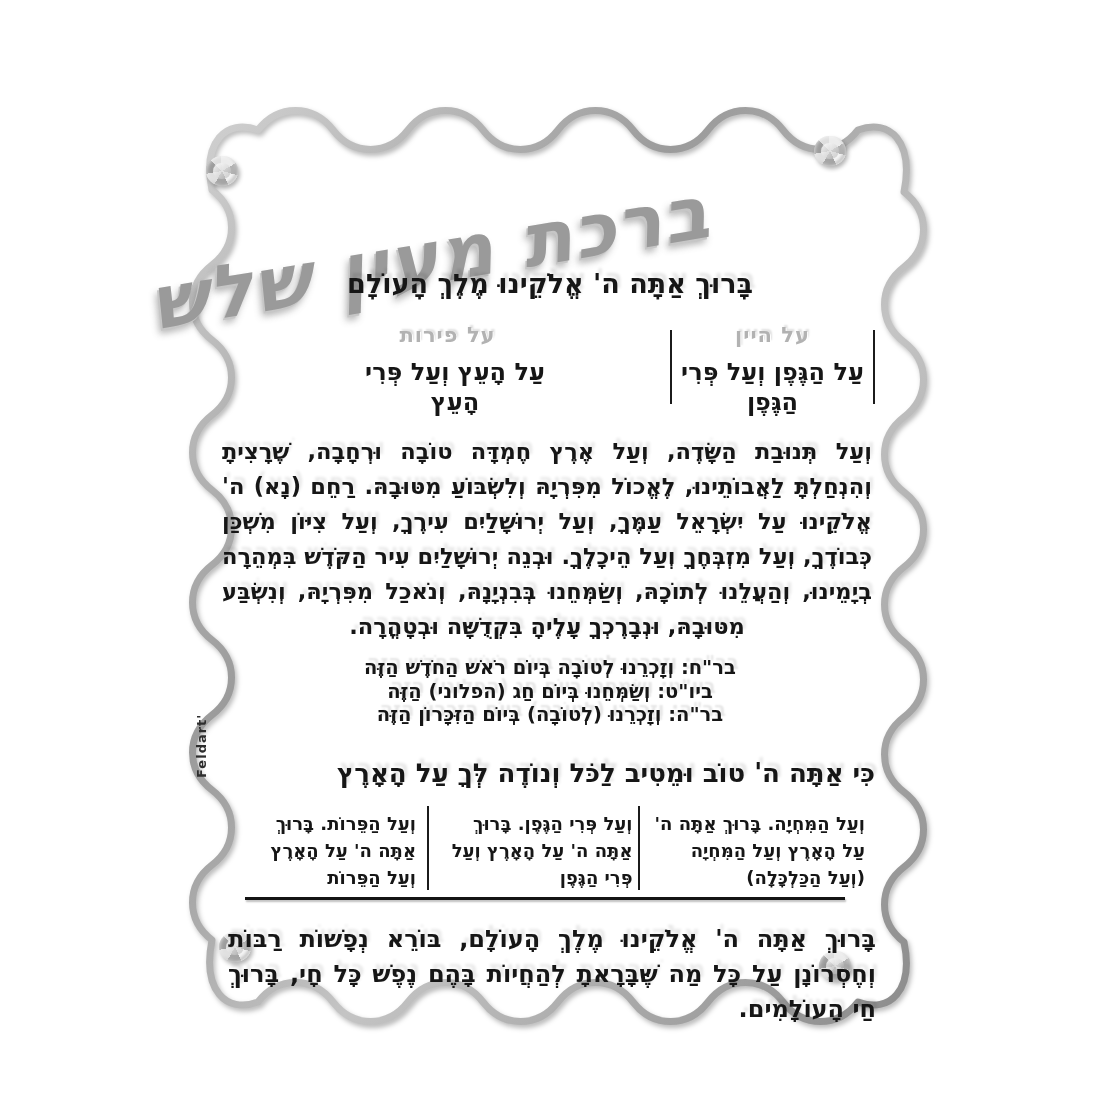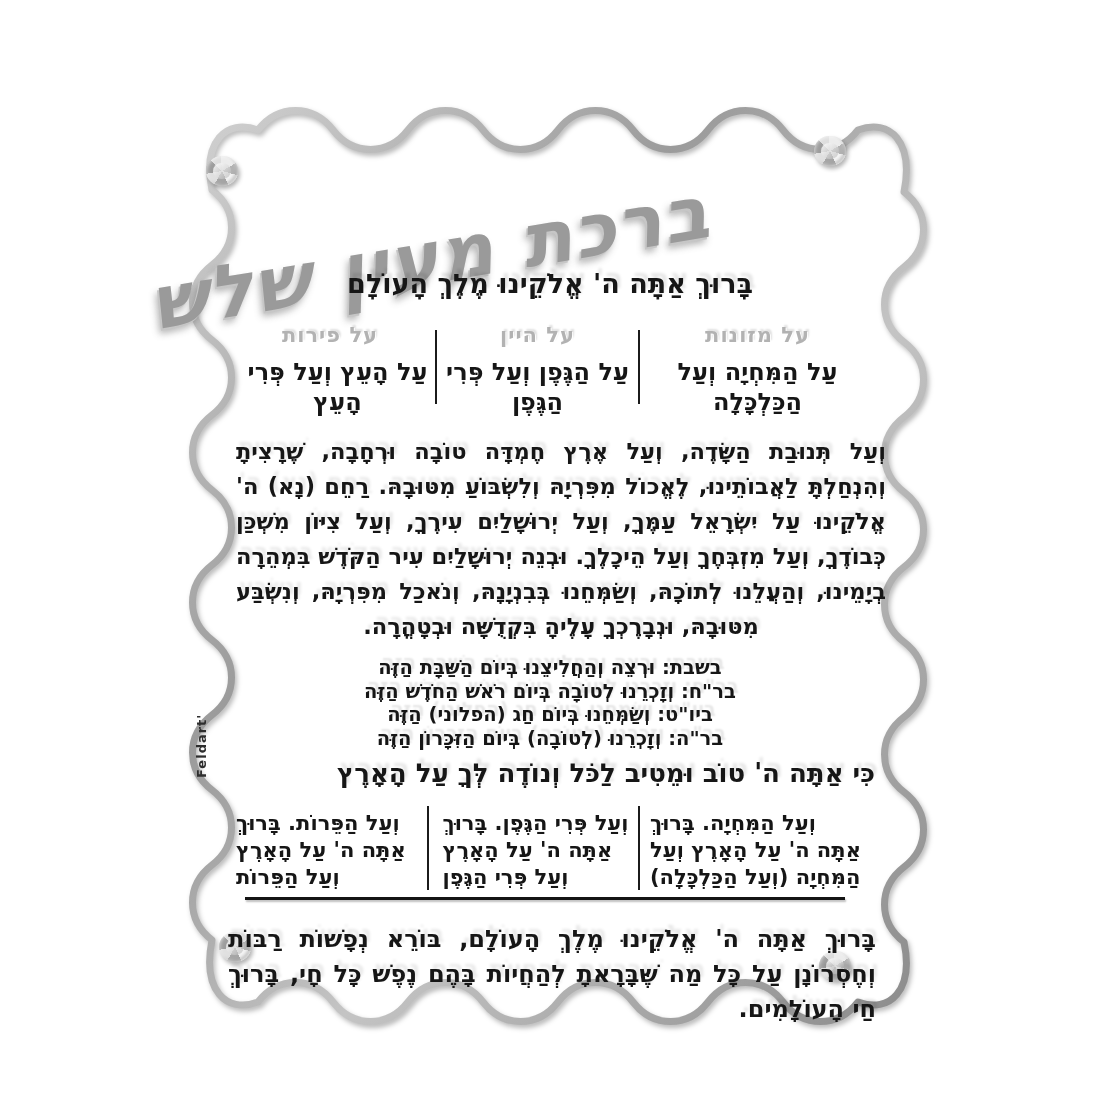--- a/index.html
+++ b/index.html
@@ -32,24 +32,24 @@
   .cols{left:225px;width:650px;display:flex;flex-direction:row;direction:rtl;align-items:stretch;}
   #cols-top{top:323px;height:88px;}
   #cols-end{top:800px;height:96px;}
   .col{display:flex;flex-direction:column;align-items:center;text-align:center;}
   .col-head{font-size:21px;font-weight:bold;color:#b2b2b2;letter-spacing:1px;
     text-shadow:1px 1px 0 #ffffff,2px -2px 2px rgba(0,0,0,0.12);margin-bottom:0;}
   .col-body{font-size:24px;line-height:30px;}
   .vdiv{width:2px;background:#1b1b1b;align-self:center;}
   #cols-top .vdiv{height:74px;}
   #cols-end .vdiv{height:84px;}
-  .end-text{font-size:21px;line-height:27px;text-align:left;}
+  .end-text{font-size:18px;line-height:27px;text-align:right;}
 
   
-  #main-par{left:236px;top:424px;width:650px;font-size:22.5px;line-height:35px;
+  #main-par{left:222px;top:424px;width:650px;font-size:22.5px;line-height:35px;
     text-align:justify;text-align-last:center;text-shadow:3px -5px 3px rgba(0,0,0,0.09);}
   #insertions{left:225px;top:646px;width:650px;text-align:center;font-size:19.5px;line-height:23.5px;
     text-shadow:3px -5px 2px rgba(0,0,0,0.10);}
   #ki-atah{left:225px;top:748px;width:650px;text-align:right;font-size:26px;
     text-shadow:3px -5px 3px rgba(0,0,0,0.10);}
   #hr-line{left:245px;top:897px;width:600px;height:3px;background:#141414;
     box-shadow:1px 2px 2px rgba(0,0,0,0.25);}
   #borei{left:228px;top:912px;width:648px;font-size:24px;line-height:35px;
     text-align:justify;text-align-last:start;text-shadow:3px -5px 3px rgba(0,0,0,0.09);}
 
@@ -86,40 +86,35 @@
 <div class="abs screw" style="left:219px;top:932px;"></div>
 <div class="abs screw" style="left:819px;top:951px;"></div>
 
 <div id="brand" class="abs">Feldart'</div>
 
 <div id="title" class="abs rtl">ברכת מעין שלש</div>
 
 <div id="opening" class="abs rtl heb">בָּרוּךְ אַתָּה ה' אֱלֹקֵינוּ מֶלֶךְ הָעוֹלָם</div>
 
 <div id="cols-top" class="abs cols">
-  <div class="col" style="flex:0 0 235px;">
-    <div class="col-head rtl">על מזונות</div>
-    <div class="col-body rtl heb" style="max-width:210px;">עַל הַמִּחְיָה וְעַל הַכַּלְכָּלָה</div>
-  </div>
   <div class="vdiv"></div>
   <div class="col" style="flex:0 0 201px;">
     <div class="col-head rtl">על היין</div>
     <div class="col-body rtl heb" style="max-width:195px;">עַל הַגֶּפֶן וְעַל פְּרִי הַגֶּפֶן</div>
   </div>
   <div class="vdiv"></div>
   <div class="col" style="flex:1;">
     <div class="col-head rtl">על פירות</div>
     <div class="col-body rtl heb" style="max-width:185px;padding-left:15px;">עַל הָעֵץ וְעַל פְּרִי הָעֵץ</div>
   </div>
 </div>
 
 <div id="main-par" class="abs rtl heb">וְעַל תְּנוּבַת הַשָּׂדֶה, וְעַל אֶרֶץ חֶמְדָּה טוֹבָה וּרְחָבָה, שֶׁרָצִיתָ וְהִנְחַלְתָּ לַאֲבוֹתֵינוּ, לֶאֱכוֹל מִפִּרְיָהּ וְלִשְׂבּוֹעַ מִטּוּבָהּ. רַחֵם (נָא) ה' אֱלֹקֵינוּ עַל יִשְׂרָאֵל עַמֶּךָ, וְעַל יְרוּשָׁלַיִם עִירֶךָ, וְעַל צִיּוֹן מִשְׁכַּן כְּבוֹדֶךָ, וְעַל מִזְבְּחֶךָ וְעַל הֵיכָלֶךָ. וּבְנֵה יְרוּשָׁלַיִם עִיר הַקֹּדֶשׁ בִּמְהֵרָה בְיָמֵינוּ, וְהַעֲלֵנוּ לְתוֹכָהּ, וְשַׂמְּחֵנוּ בְּבִנְיָנָהּ, וְנֹאכַל מִפִּרְיָהּ, וְנִשְׂבַּע מִטּוּבָהּ, וּנְבָרֶכְךָ עָלֶיהָ בִּקְדֻשָּׁה וּבְטָהֳרָה.</div>
 
 <div id="insertions" class="abs heb">
-  <div class="rtl">בשבת: וּרְצֵה וְהַחֲלִיצֵנוּ בְּיוֹם הַשַּׁבָּת הַזֶּה</div>
   <div class="rtl">בר"ח: וְזָכְרֵנוּ לְטוֹבָה בְּיוֹם רֹאשׁ הַחֹדֶשׁ הַזֶּה</div>
   <div class="rtl">ביו"ט: וְשַׂמְּחֵנוּ בְּיוֹם חַג (הפלוני) הַזֶּה</div>
   <div class="rtl">בר"ה: וְזָכְרֵנוּ (לְטוֹבָה) בְּיוֹם הַזִּכָּרוֹן הַזֶּה</div>
 </div>
 
 <div id="ki-atah" class="abs rtl heb">כִּי אַתָּה ה' טוֹב וּמֵטִיב לַכֹּל וְנוֹדֶה לְּךָ עַל הָאָרֶץ</div>
 
 <div id="cols-end" class="abs cols">
   <div class="col" style="flex:0 0 235px;justify-content:flex-start;">
     <div class="end-text rtl heb" style="max-width:215px;">וְעַל הַמִּחְיָה. בָּרוּךְ אַתָּה ה' עַל הָאָרֶץ וְעַל הַמִּחְיָה (וְעַל הַכַּלְכָּלָה)</div>

